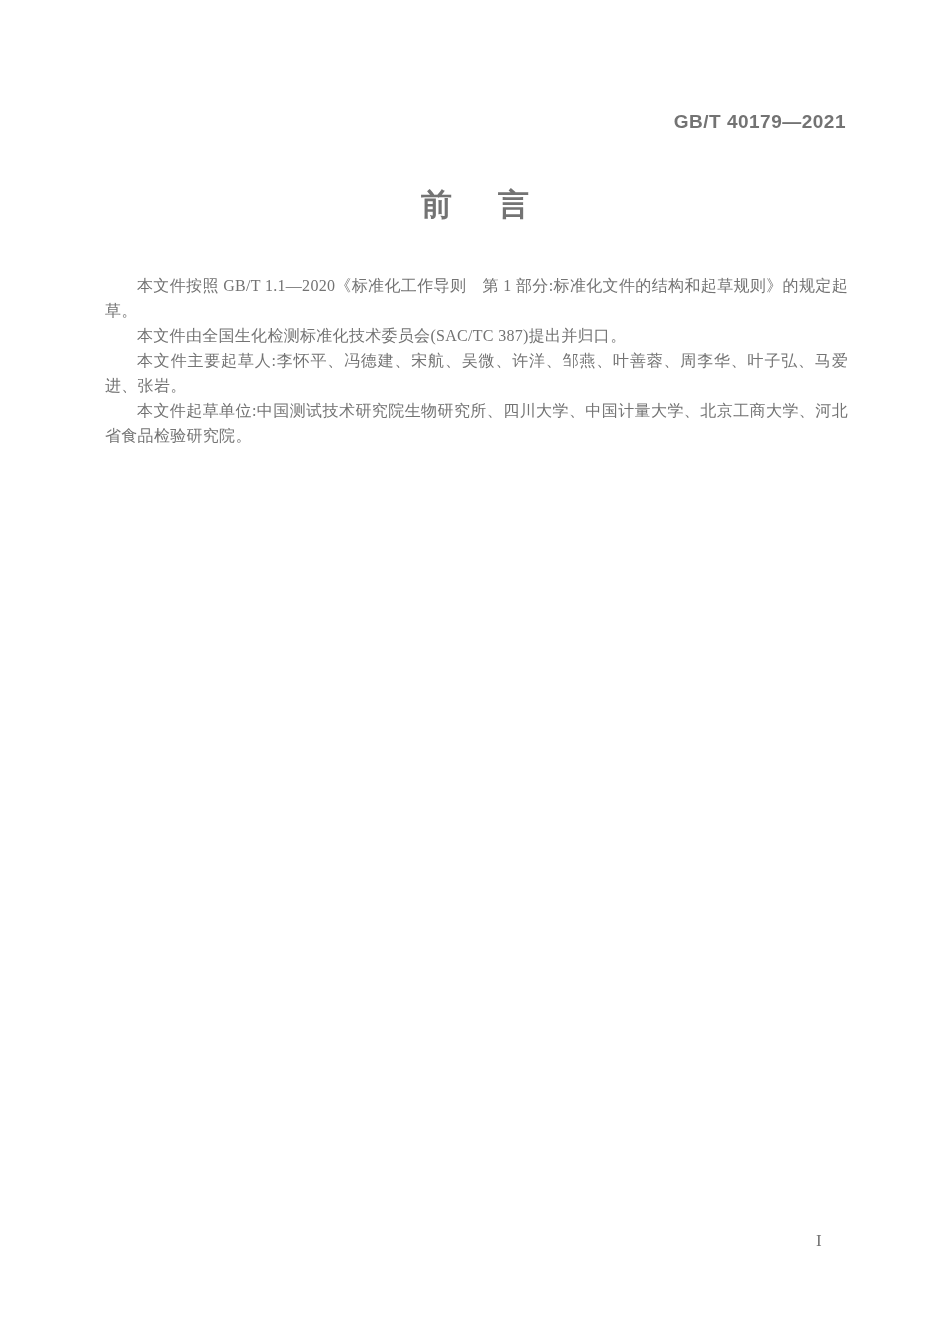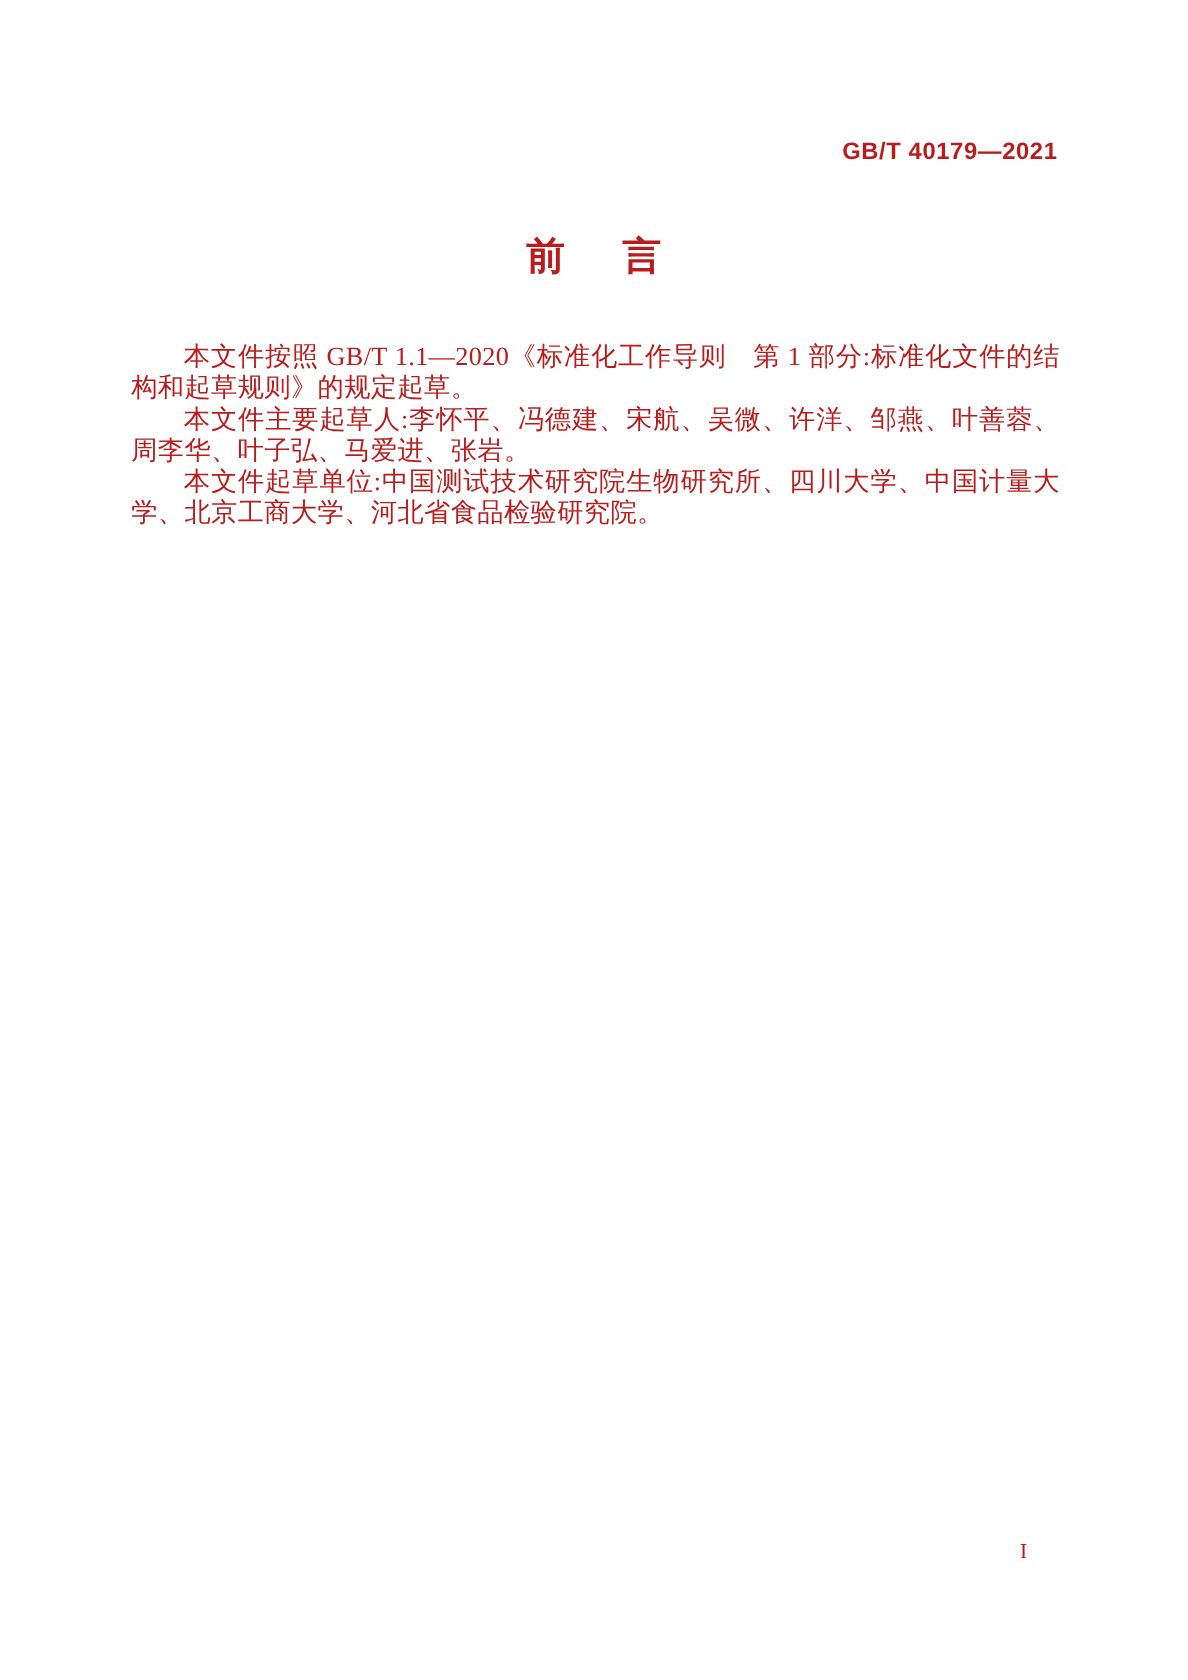--- a/index.html
+++ b/index.html
@@ -6,21 +6,21 @@
     margin: 0;
     padding: 0;
     background: #ffffff;
   }
   .page {
     position: relative;
     width: 950px;
     height: 1344px;
     margin: 0 auto;
     background: #ffffff;
-    color: #b91c1c;
+    color: #737373;
     font-family: "Liberation Serif", "DejaVu Serif", serif;
     overflow: hidden;
   }
   .doc-number {
     position: absolute;
     top: 111px;
     right: 104px;
     font-family: "Liberation Sans", "DejaVu Sans", sans-serif;
     font-weight: bold;
     font-size: 19px;
@@ -39,21 +39,21 @@
     font-family: "Liberation Sans", "DejaVu Sans", sans-serif;
     font-weight: bold;
     font-size: 31px;
     line-height: 38px;
   }
   .body-text {
     position: absolute;
     top: 273px;
     left: 105px;
     width: 743px;
-    font-size: 21px;
+    font-size: 16px;
     line-height: 25px;
     text-align: justify;
     letter-spacing: 0.3px;
   }
   .body-text p {
     margin: 0;
     padding: 0;
     text-indent: 2em;
   }
   .page-number {
@@ -71,19 +71,20 @@
 
   <div class="doc-number">GB/T 40179—2021</div>
 
   <div class="foreword-title">
     <span>前</span>
     <span>言</span>
   </div>
 
   <div class="body-text">
     <p>本文件按照 GB/T 1.1—2020《标准化工作导则　第 1 部分:标准化文件的结构和起草规则》的规定起草。</p>
+    <p>本文件由全国生化检测标准化技术委员会(SAC/TC 387)提出并归口。</p>
     <p>本文件主要起草人:李怀平、冯德建、宋航、吴微、许洋、邹燕、叶善蓉、周李华、叶子弘、马爱进、张岩。</p>
     <p>本文件起草单位:中国测试技术研究院生物研究所、四川大学、中国计量大学、北京工商大学、河北省食品检验研究院。</p>
   </div>
 
   <div class="page-number">I</div>
 
 </div>
 
 </body></html>

